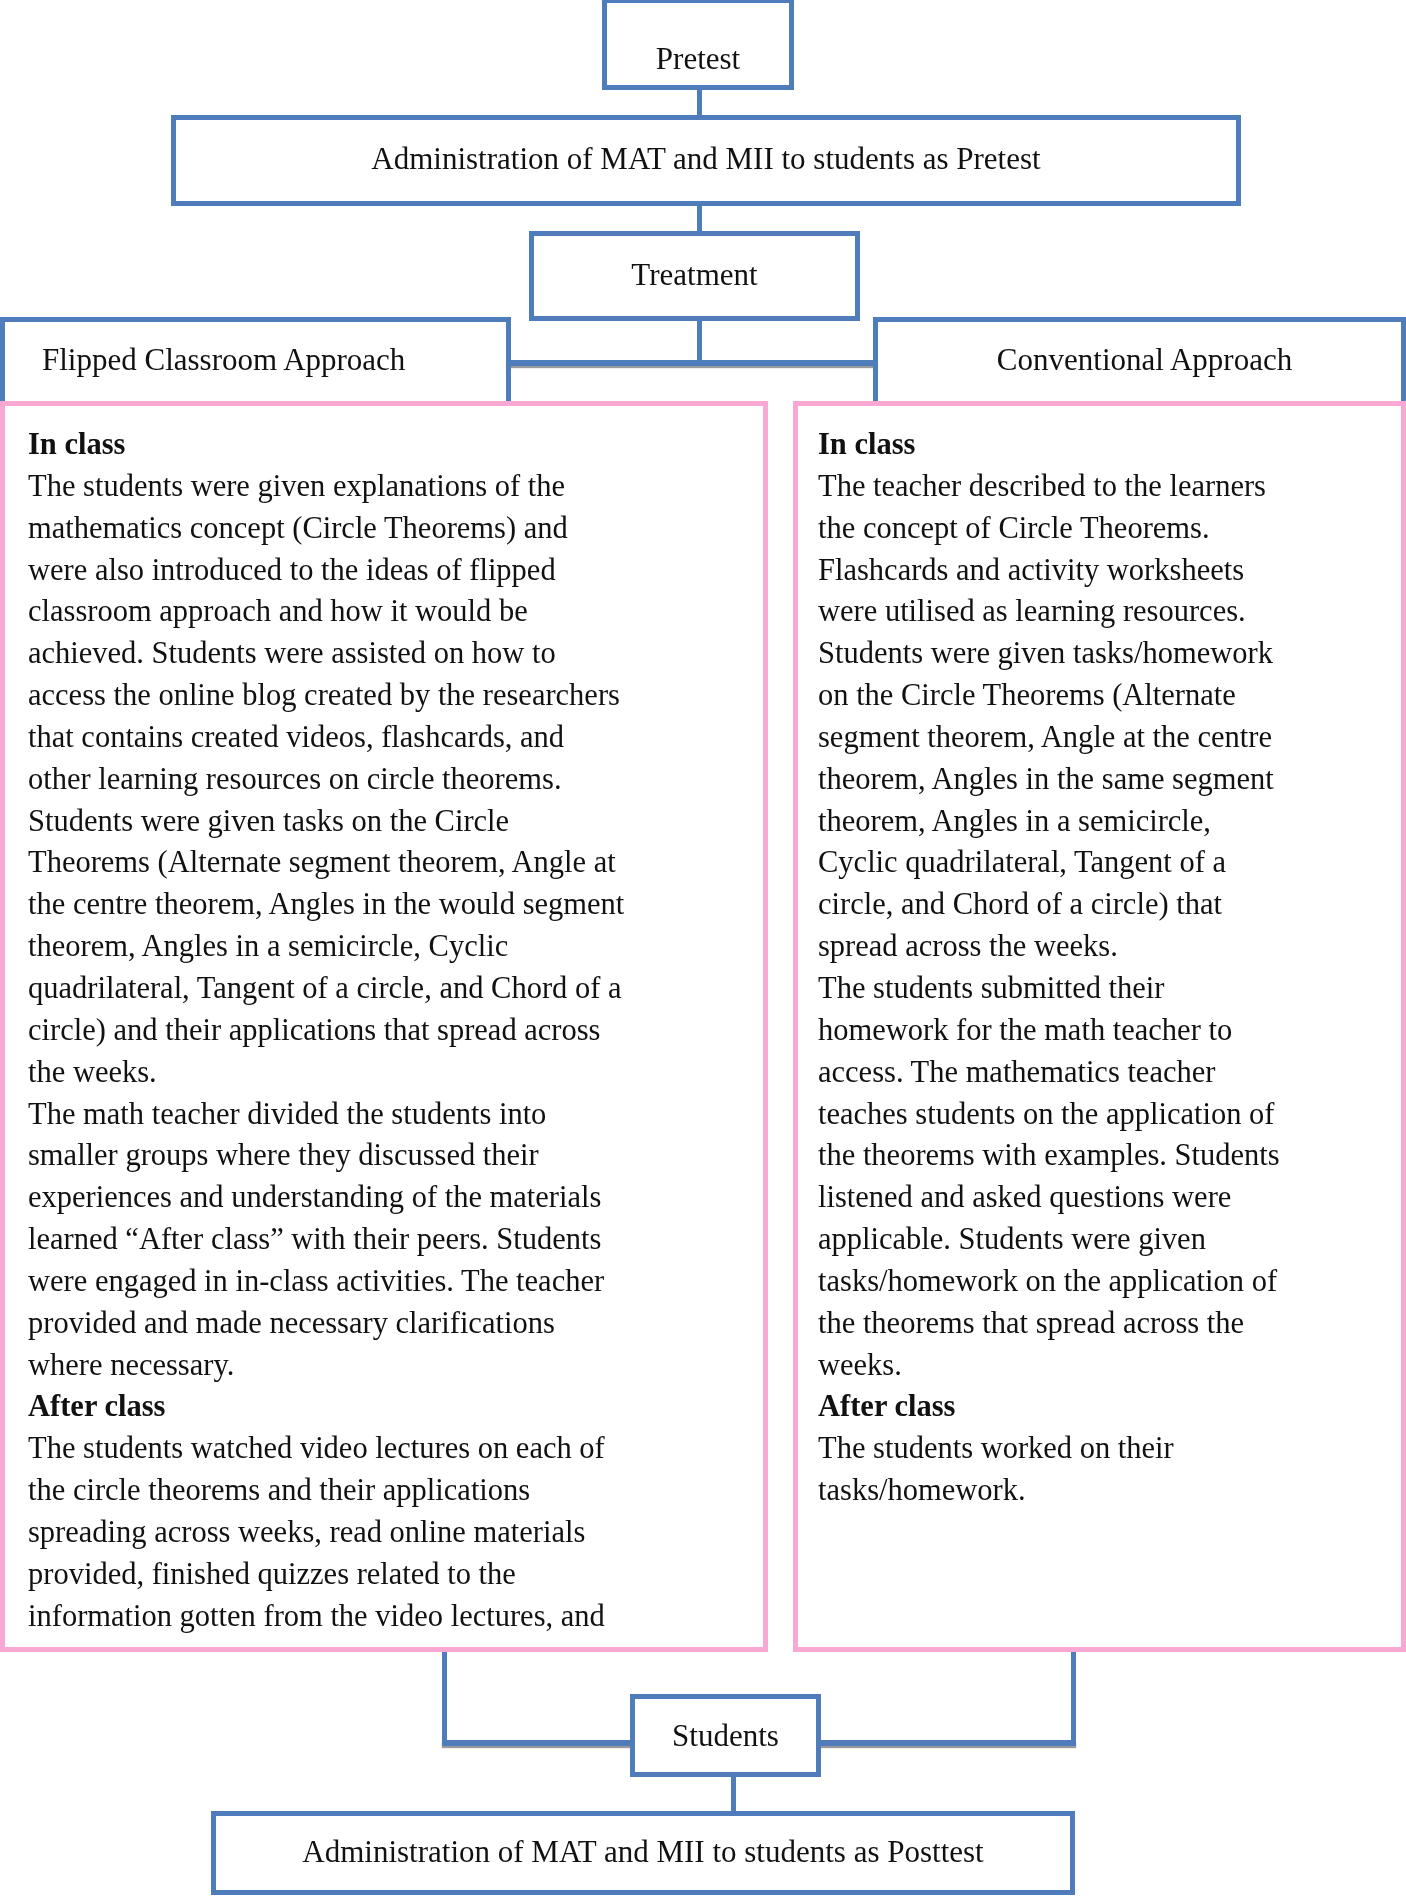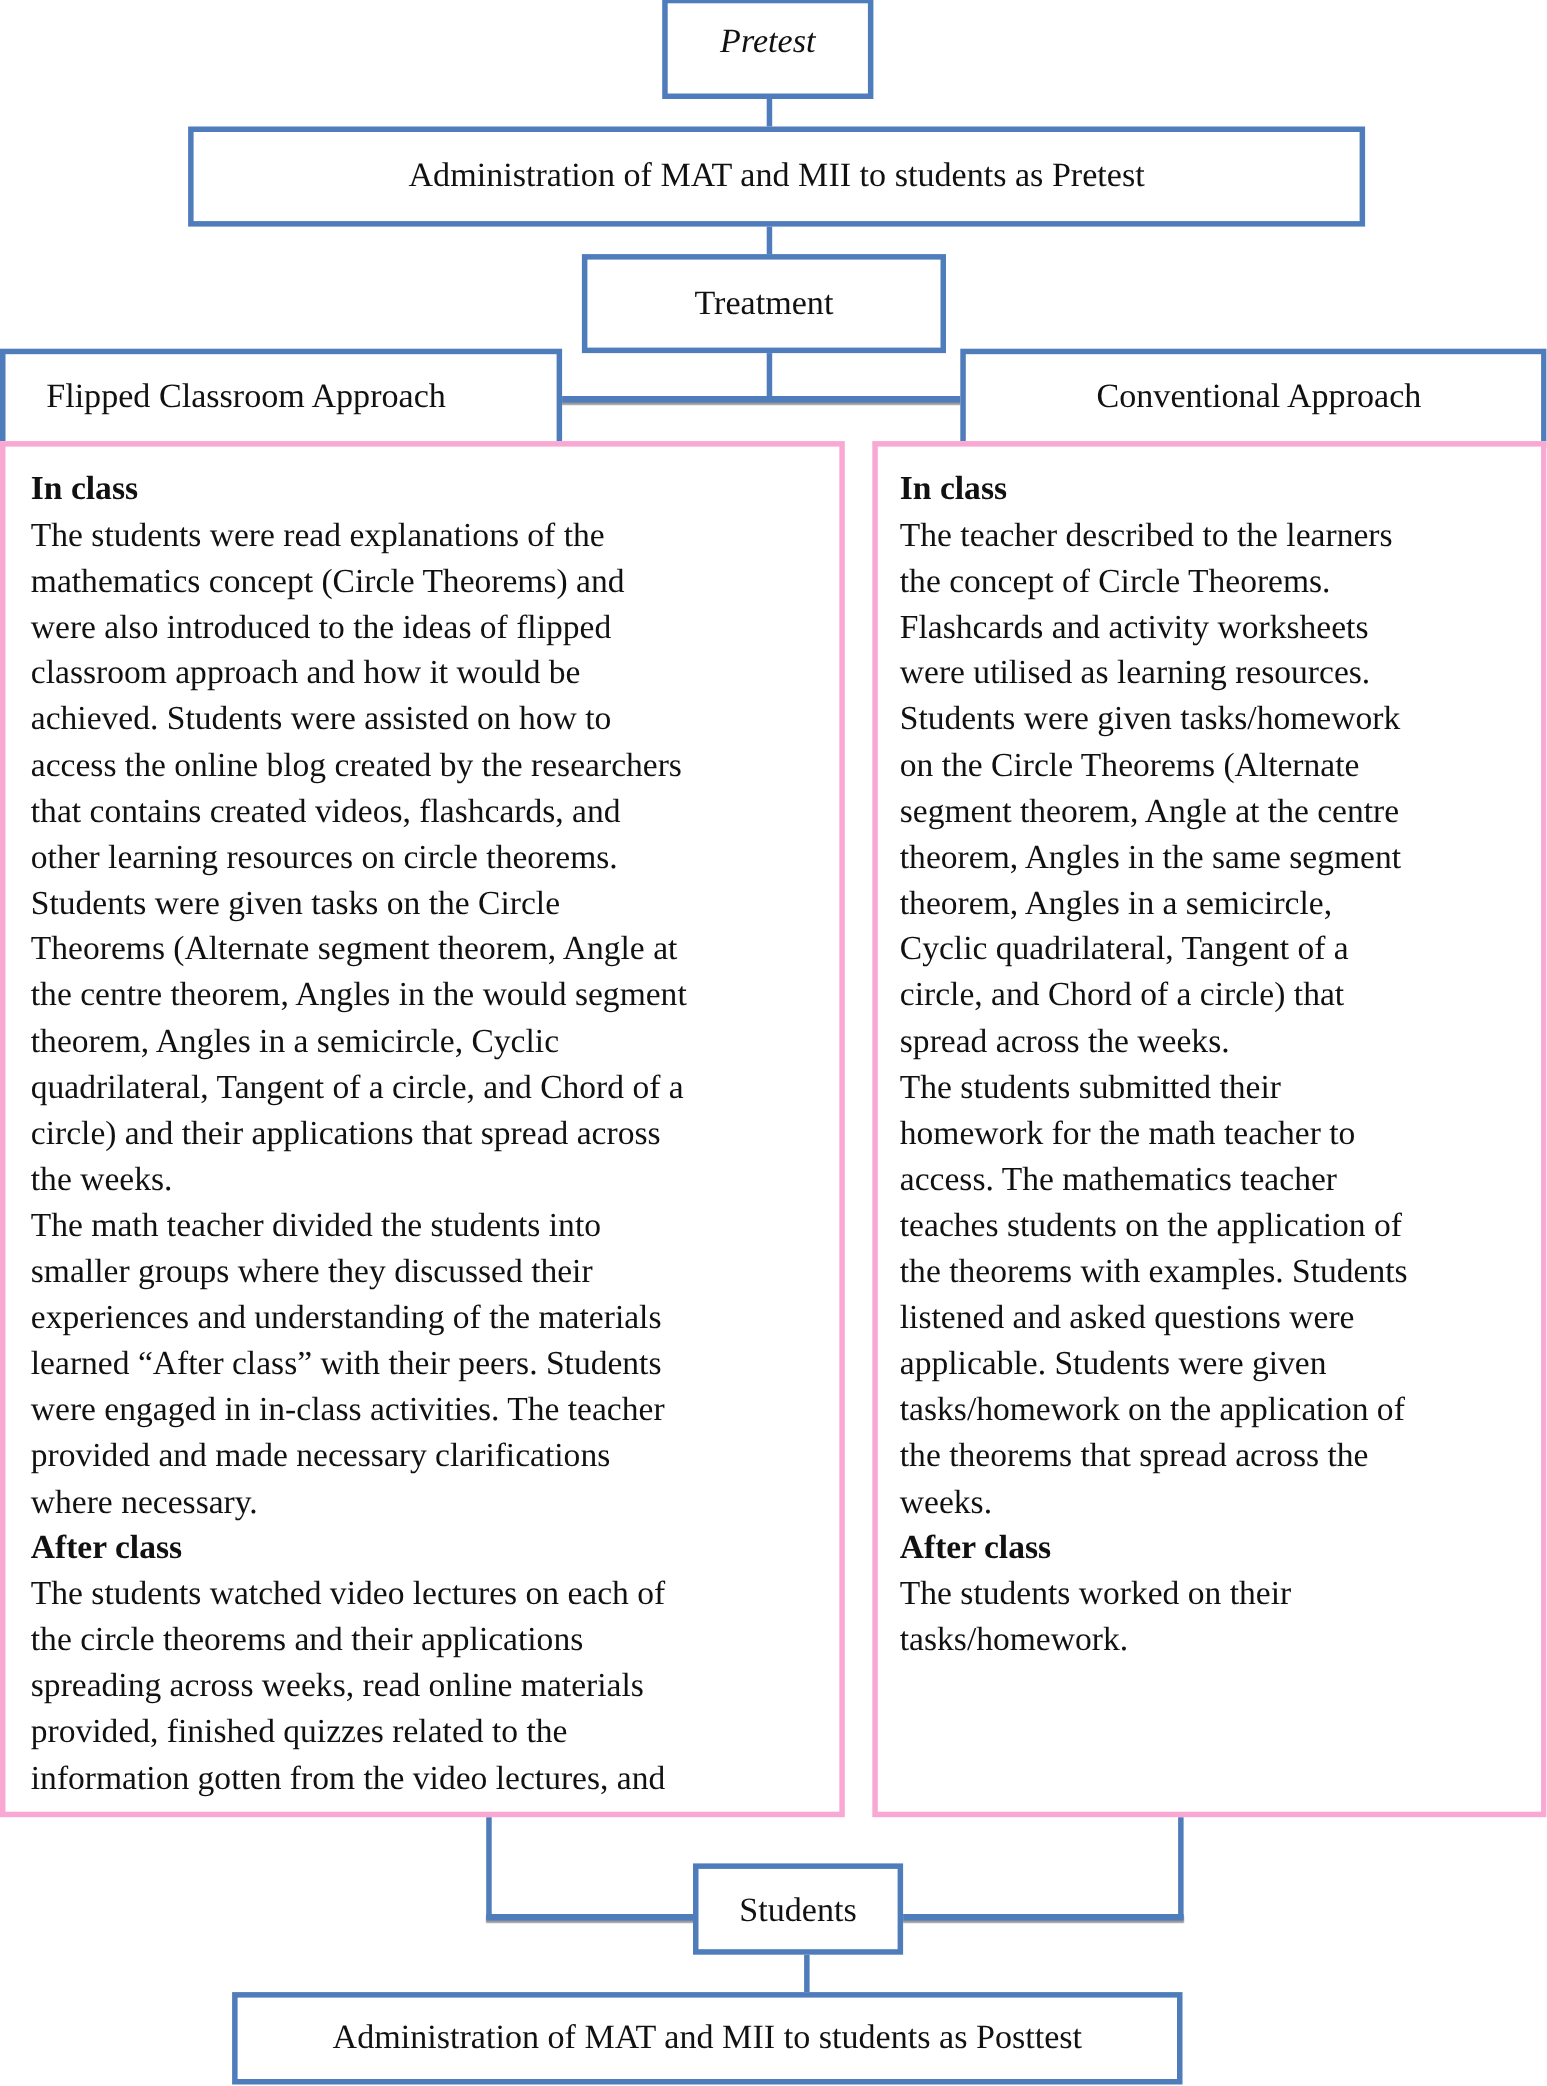--- a/index.html
+++ b/index.html
@@ -22,21 +22,21 @@
 <div class="line" style="left:697px; top:318px; width:5px; height:46px;"></div>
 <div class="line" style="left:508px; top:360px; width:370px; height:6px; box-shadow:0 2px 1px #9a9a9a;"></div>
 
 <div class="line" style="left:442px; top:1648px; width:5px; height:97px;"></div>
 <div class="line" style="left:1071px; top:1648px; width:5px; height:97px;"></div>
 <div class="line" style="left:442px; top:1740px; width:190px; height:6px; box-shadow:0 2px 1px #9a9a9a;"></div>
 <div class="line" style="left:818px; top:1740px; width:258px; height:6px; box-shadow:0 2px 1px #9a9a9a;"></div>
 <div class="line" style="left:731px; top:1774px; width:5px; height:40px;"></div>
 
 <div class="box" style="left:602px; top:-2px; width:192px; height:92px;">
-  <div class="label" style="top:18px;font-style:italic;">Pretest</div>
+  <div class="label" style="top:40px;">Pretest</div>
 </div>
 
 <div class="box" style="left:171px; top:115px; width:1070px; height:91px;">
   <div class="label" style="top:23px;">Administration of MAT and MII to students as Pretest</div>
 </div>
 
 <div class="box" style="left:529px; top:231px; width:331px; height:90px;">
   <div class="label" style="top:23px;">Treatment</div>
 </div>
 
@@ -45,21 +45,21 @@
 </div>
 
 <div class="box" style="left:873px; top:317px; width:533px; height:90px;">
   <div class="label" style="top:22px;padding-left:10px;">Conventional Approach</div>
 </div>
 
 <div class="content" style="left:0px; top:401px; width:768px; height:1251px;">
   <div class="inner" id="flipped-inner">
     <span class="heading">In class</span>
     <div id="flipped-in">
-        <span class="ln">The students were read explanations of the</span>
+        <span class="ln">The students were given explanations of the</span>
         <span class="ln">mathematics concept (Circle Theorems) and</span>
         <span class="ln">were also introduced to the ideas of flipped</span>
         <span class="ln">classroom approach and how it would be</span>
         <span class="ln">achieved. Students were assisted on how to</span>
         <span class="ln">access the online blog created by the researchers</span>
         <span class="ln">that contains created videos, flashcards, and</span>
         <span class="ln">other learning resources on circle theorems.</span>
         <span class="ln">Students were given tasks on the Circle</span>
         <span class="ln">Theorems (Alternate segment theorem, Angle at</span>
         <span class="ln">the centre theorem, Angles in the would segment</span>

